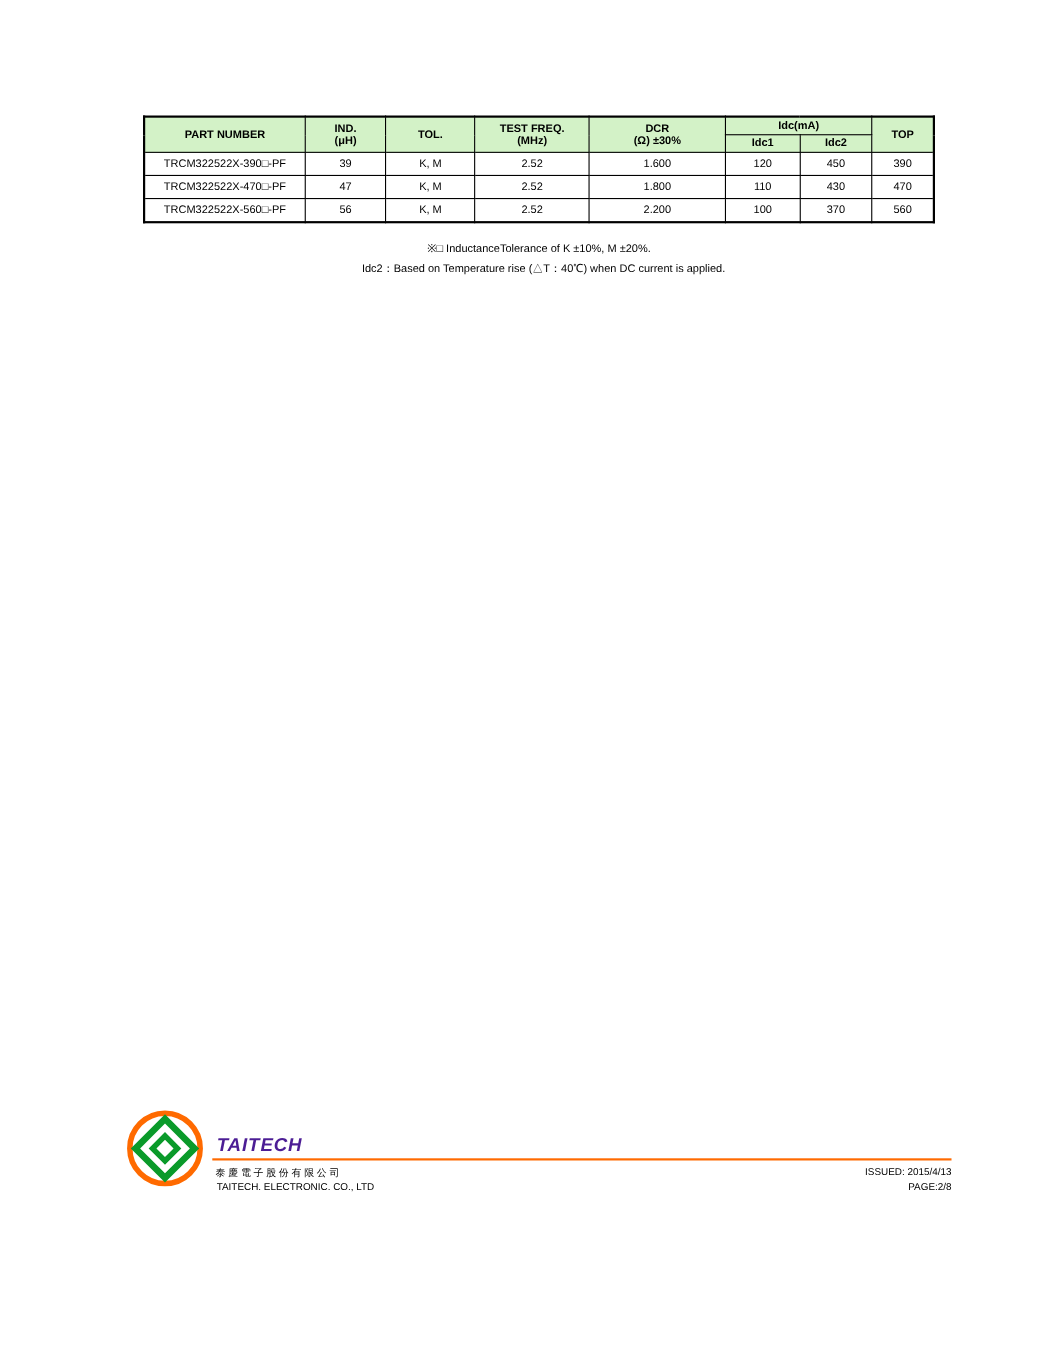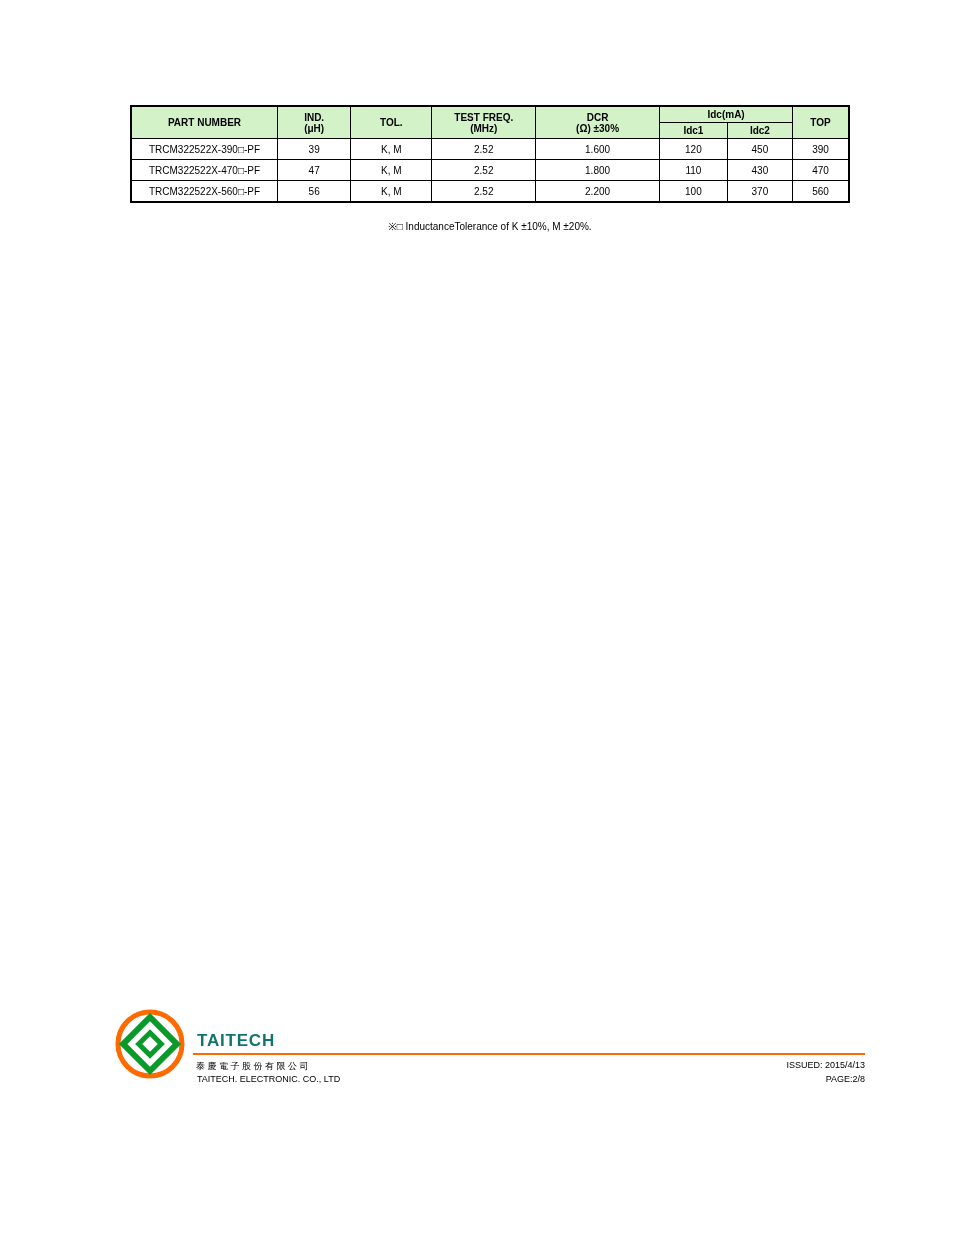--- a/index.html
+++ b/index.html
@@ -76,23 +76,24 @@
     top: -29px;
     width: 70px;
     height: 70px;
   }
   .brand {
     position: absolute;
     left: 82px;
     top: -7px;
     font-family: Arial, sans-serif;
     font-weight: bold;
+    font-style: italic;
     font-size: 17px;
     letter-spacing: 0.8px;
-    color: #0f766e;
+    color: #4c1d95;
   }
   .rule {
     position: absolute;
     left: 78px;
     top: 15px;
     width: 672px;   
     height: 0;
     border-top: 2.5px solid #ff6a00;
   }
   .footline {
@@ -175,20 +176,21 @@
           <td>2.200</td>
           <td>100</td>
           <td>370</td>
           <td>560</td>
         </tr>
       </tbody>
     </table>
 
     <div class="notes">
       <div>※□ InductanceTolerance of K ±10%, M ±20%.</div>
+      <div>   Idc2：Based on Temperature rise (△T：40℃) when DC current is applied.</div>
     </div>
 
   </div>
 
   <div class="footer">
     <div class="logo-wrap">
       <svg viewBox="0 0 70 70" width="70" height="70">
 
         <circle cx="35" cy="35" r="32" fill="none" stroke="#ff6a00" stroke-width="5"></circle>
 

